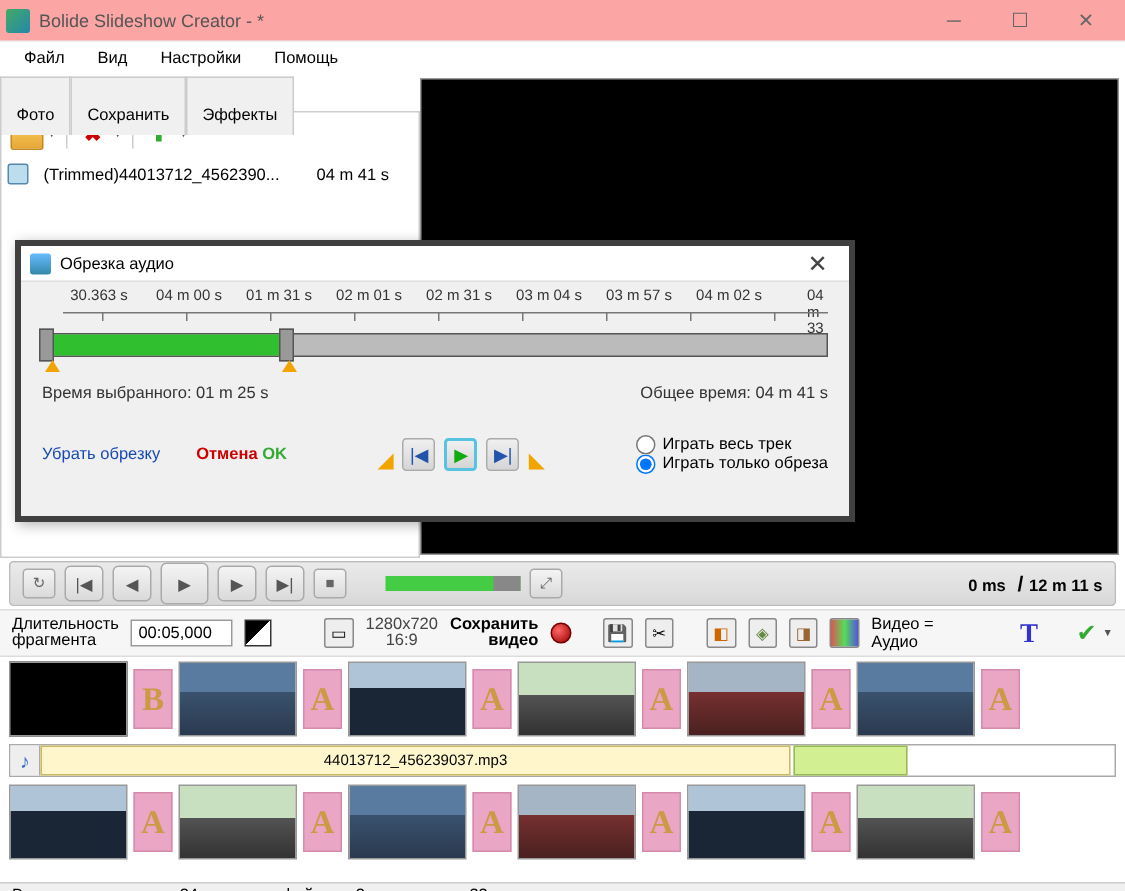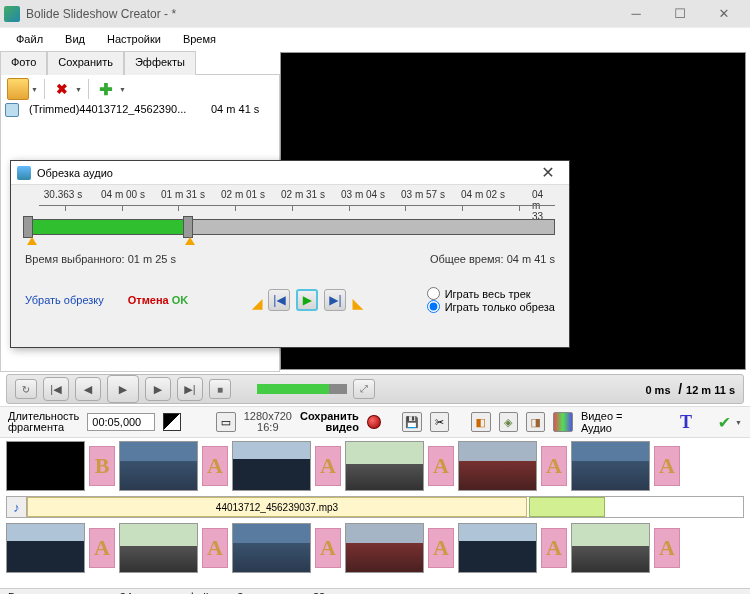--- a/index.html
+++ b/index.html
@@ -1,42 +1,42 @@
 <!DOCTYPE html>
 <html><head>
 <meta charset="utf-8">
 <style>
 * { margin: 0; padding: 0; box-sizing: border-box; font-family: "Segoe UI", Tahoma, sans-serif; font-size: 11px; }
 body { background: #fff; width: 750px; height: 594px; overflow: hidden; position: relative; }
 
-.titlebar { height: 28px; background: #e5e5e5; display: flex; align-items: center; padding: 0 4px; border-bottom: 1px solid #eee; }
+.titlebar { height: 28px; background: #fca5a5; display: flex; align-items: center; padding: 0 4px; border-bottom: 1px solid #eee; }
 .titlebar .app-icon { width: 16px; height: 16px; background: linear-gradient(135deg,#4a6,#28a); margin-right: 6px; border-radius: 2px; }
 .titlebar .title { flex: 1; color: #555; font-size: 12px; }
 .winbtn { width: 44px; height: 28px; display: flex; align-items: center; justify-content: center; color: #666; font-size: 13px; }
 
 .menubar { height: 22px; display: flex; align-items: center; padding: 0 6px; gap: 2px; }
 .menubar span { padding: 3px 10px; }
 
 .content-row { display: flex; height: 322px; }
 .left-pane { width: 280px; display: flex; flex-direction: column; background: #fff; }
 .tabs { display: flex; height: 24px; }
-.tab { padding: 4px 10px; border: 1px solid #ccc; border-bottom: none; background: #f0f0f0; position: relative; top: 1px; }
+.tab { padding: 19px 10px; border: 1px solid #ccc; border-bottom: none; background: #f0f0f0; position: relative; top: 1px; }
 .tab.active { background: #fff; border-bottom: 1px solid #fff; z-index: 2; }
 .left-body { border: 1px solid #ccc; flex: 1; background: #fff; }
 .left-toolbar { height: 28px; display: flex; align-items: center; gap: 6px; padding: 0 6px; }
 .icon-btn { width: 22px; height: 22px; display: flex; align-items: center; justify-content: center; border-radius: 2px; }
 .icon-btn.folder { background: linear-gradient(#ffd86b,#e6a636); border:1px solid #c88820; }
 .icon-btn.red-x { color: #c00; font-weight: bold; font-size: 14px; }
 .icon-btn.plus { color: #3a3; font-weight: bold; font-size: 16px; }
 .drop-arrow { font-size: 7px; color: #555; margin-left: -4px; }
 .divider-v { width: 1px; height: 20px; background: #ccc; }
 .cols-hdr { display: flex; height: 22px; align-items: center; border-top: 1px solid #ddd; border-bottom: 1px solid #ddd; background: #fafafa; }
 .col-a { flex: 1; padding-left: 6px; }
 .col-b { width: 72px; padding-left: 4px; }
-.file-row { display: flex; height: 20px; align-items: flex-start; }
+.file-row { display: flex; height: 20px; align-items: flex-end; }
 .file-row .fi { width: 14px; height: 14px; margin: 0 4px; background: #bde; border: 1px solid #58a; border-radius: 2px; }
 
 .preview-pane { flex: 1; background: #000; border: 1px solid #999; margin: 2px 4px 2px 0; }
 
 .player-bar { height: 30px; margin: 2px 6px; border: 1px solid #bbb; border-radius: 3px; background: linear-gradient(#eaeaea,#d8d8d8); display: flex; align-items: center; padding: 0 8px; gap: 6px; }
 .pb-sq { width: 22px; height: 20px; border: 1px solid #aaa; border-radius: 3px; background: linear-gradient(#f4f4f4,#dadada); display: flex; align-items: center; justify-content: center; color: #666; font-size: 10px; }
 .pb-round { width: 26px; height: 24px; border: 1px solid #aaa; border-radius: 4px; background: linear-gradient(#f4f4f4,#dadada); display:flex; align-items:center; justify-content:center; color:#555; }
 .vol { width: 90px; height: 10px; background: linear-gradient(90deg,#4c4,#4c4); position: relative; }
 .vol::before { content:""; position:absolute; right:0; top:0; height:100%; width:18px; background:#888; }
 .time { margin-left: auto; font-size: 14px; font-weight: bold; }
@@ -59,21 +59,21 @@
 .thumb.black { background: #000; }
 .transition { width: 26px; height: 40px; align-self: center; background: #e9a6c5; display:flex; align-items:center; justify-content:center; color:#c94; font-family: Georgia,serif; font-size:22px; font-weight:bold; border:1px solid #d58aa9; }
 .audio-track { height: 22px; display:flex; margin: 2px 0; border:1px solid #aaa; }
 .audio-note { width: 20px; display:flex; align-items:center; justify-content:center; color:#36c; background:#eee; border-right:1px solid #aaa; font-size:13px; }
 .audio-seg { background:#fff6cc; border:1px solid #c8b868; display:flex; align-items:center; justify-content:center; width: 500px; font-size:10px; }
 .audio-gap { background:#d2ef91; border:1px solid #97b85a; width: 76px; margin-left:2px; }
 
 .statusbar { height: 20px; border-top: 1px solid #ccc; background: #f0f0f0; padding: 2px 8px; font-size: 11px; }
 
 
-.dialog { position: absolute; left: 10px; top: 160px; width: 560px; height: 188px; background: #f0f0f0; border: 1px solid #404040; box-shadow: 2px 2px 8px rgba(0,0,0,.3); display:flex; flex-direction:column; }
+.dialog { position: absolute; left: 10px; top: 160px; width: 560px; height: 188px; background: #f0f0f0; border: 4px solid #404040; box-shadow: 2px 2px 8px rgba(0,0,0,.3); display:flex; flex-direction:column; }
 .dlg-tb { height: 24px; background: #fff; display:flex; align-items:center; padding: 0 6px; border-bottom:1px solid #ddd; }
 .dlg-tb .di { width:14px; height:14px; background: linear-gradient(#6bf,#38a); margin-right:6px; border-radius:2px;}
 .dlg-close { width:30px; text-align:center; font-size:16px; color:#444; }
 .scale-row { height: 30px; position:relative; margin: 4px 10px 0; }
 .scale-lbl { position:absolute; top:0; font-size:10px; color:#333; transform:translateX(-50%); }
 .ruler { position:absolute; top:16px; left:18px; right:4px; height:10px; }
 .ruler::before { content:""; position:absolute; inset:0; border-top:1px solid #777; }
 .tick { position:absolute; top:0; width:1px; height:6px; background:#777; }
 .track-outer { margin: 0 14px; height: 16px; background:#bbb; border:1px solid #555; position:relative; }
 .sel-rgn { position:absolute; left:0; width:160px; height:100%; background:#2fbf2f; }
@@ -83,21 +83,21 @@
 .tri-row { margin: 2px 14px; height:10px; position:relative; }
 .tri { position:absolute; width:0; height:0; border-left:5px solid transparent; border-right:5px solid transparent; border-bottom:8px solid #f2a500; }
 .time-row { margin: 4px 14px; display:flex; justify-content:space-between; font-size:10px; color:#333; }
 .dlg-bot { margin: 18px 14px 6px; display:flex; align-items:center; gap:10px; }
 .link { color:#1749b5; font-size:11px; }
 .cancel { color:#c00; font-weight:bold; }
 .ok { color:#3a3; font-weight:bold; }
 .media-btn { width:22px; height:22px; border:1px solid #aaa; background:linear-gradient(#f0f0f0,#d5d5d5); display:flex; align-items:center; justify-content:center; color:#25a; font-size:12px; border-radius:3px; }
 .media-btn.play { color:#1a1; border: 2px solid #56c3e0; }
 .radio-col { margin-left:auto; font-size:10px; }
-.radio-col label { display:flex; align-items:center; gap:5px; }
+.radio-col label { display:flex; align-items:flex-start; gap:5px; }
 input[type=radio] { margin:0; }
 
 .car1 { background: linear-gradient(#5a7ba0 40%, #3a526d 40%, #2a3a50); }
 .car2 { background: linear-gradient(#b0c4d8 35%, #1a2635 35%); }
 .car3 { background: linear-gradient(#c8e0c0 45%, #535353 45%, #323232); }
 .car4 { background: linear-gradient(#a5b5c5 40%, #773030 40%, #4a2020); }
 </style>
 </head>
 <body>
 
@@ -106,21 +106,21 @@
   <div class="title">Bolide Slideshow Creator - *</div>
   <div class="winbtn">─</div>
   <div class="winbtn">☐</div>
   <div class="winbtn">✕</div>
 </div>
 
 <div class="menubar">
   <span>Файл</span>
   <span>Вид</span>
   <span>Настройки</span>
-  <span>Время</span>
+  <span>Помощь</span>
 </div>
 
 <div class="content-row">
   <div class="left-pane">
     <div class="tabs">
       <div class="tab">Фото</div>
       <div class="tab">Сохранить</div>
       <div class="tab">Эффекты</div>
     </div>
     <div class="left-body">

